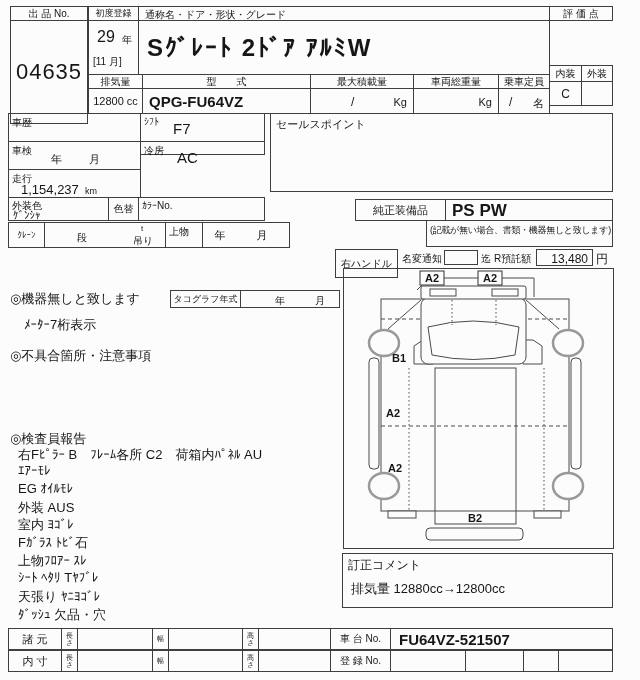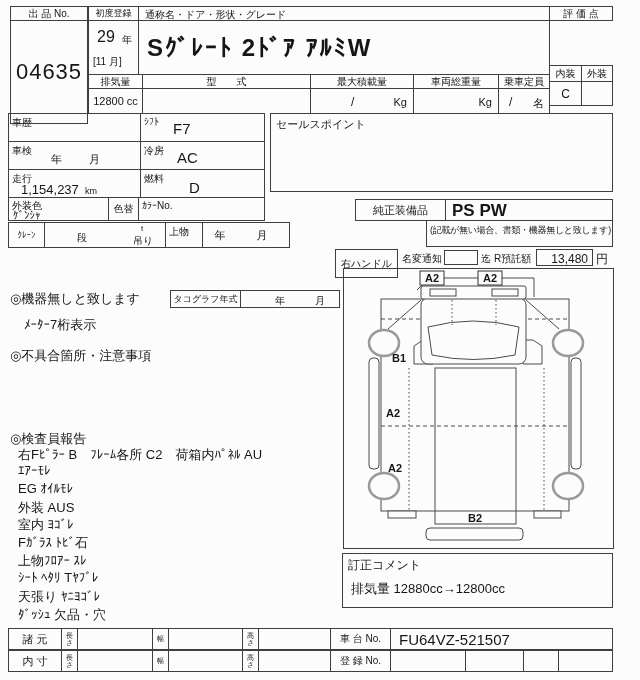--- a/index.html
+++ b/index.html
@@ -34,20 +34,23 @@
     <div class="in" style="left:6px;top:1px;font-size:10px">通称名・ドア・形状・グレード</div>
   </div>
   <div class="a b" style="left:138px;top:20px;width:412px;height:55px">
     <div class="in" style="left:8px;top:13px;font-size:24px;font-weight:bold;letter-spacing:2px">Sｸﾞﾚｰﾄ 2ﾄﾞｱ ｱﾙﾐW</div>
   </div>
 
   <div class="a b cc" style="left:88px;top:74px;width:55px;height:15px;font-size:10px">排気量</div>
   <div class="a b cc" style="left:88px;top:88px;width:55px;height:26px;font-size:11px">12800 cc</div>
 
   <div class="a b cc" style="left:142px;top:74px;width:169px;height:15px;font-size:10px">型　　式</div>
+  <div class="a b" style="left:142px;top:88px;width:169px;height:26px">
+    <div class="in" style="left:6px;top:4px;font-size:15px;font-weight:bold">QPG-FU64VZ</div>
+  </div>
 
   <div class="a b cc" style="left:310px;top:74px;width:104px;height:15px;font-size:10px">最大積載量</div>
   <div class="a b" style="left:310px;top:88px;width:104px;height:26px">
     <div class="in" style="left:40px;top:6px;font-size:12px">/</div>
     <div class="in" style="right:6px;top:7px;font-size:11px">Kg</div>
   </div>
 
   <div class="a b cc" style="left:413px;top:74px;width:86px;height:15px;font-size:10px">車両総重量</div>
   <div class="a b" style="left:413px;top:88px;width:86px;height:26px">
     <div class="in" style="right:6px;top:7px;font-size:11px">Kg</div>
@@ -70,33 +73,29 @@
   </div>
   <div class="a b" style="left:140px;top:113px;width:125px;height:29px">
     <div class="in" style="left:3px;top:2px;font-size:10px">ｼﾌﾄ</div>
     <div class="in" style="left:32px;top:6px;font-size:15px">F7</div>
   </div>
 
   <div class="a b" style="left:8px;top:141px;width:133px;height:29px">
     <div class="in" style="left:3px;top:2px;font-size:10px">車検</div>
     <div class="in" style="left:42px;top:10px;font-size:11px;letter-spacing:8px">年　月</div>
   </div>
-  <div class="a b" style="left:140px;top:141px;width:125px;height:29px">
+  <div class="a b" style="left:140px;top:141px;width:125px;height:14px">
     <div class="in" style="left:3px;top:2px;font-size:10px">冷房</div>
     <div class="in" style="left:36px;top:7px;font-size:15px">AC</div>
   </div>
 
   <div class="a b" style="left:8px;top:169px;width:133px;height:29px">
     <div class="in" style="left:3px;top:2px;font-size:10px">走行</div>
     <div class="in" style="left:12px;top:12px;font-size:13px">1,154,237</div>
     <div class="in" style="left:76px;top:16px;font-size:9px">km</div>
-  </div>
-  <div class="a b" style="left:140px;top:169px;width:125px;height:29px">
-    <div class="in" style="left:3px;top:2px;font-size:10px">燃料</div>
-    <div class="in" style="left:48px;top:9px;font-size:15px">D</div>
   </div>
 
   <div class="a b" style="left:8px;top:197px;width:101px;height:24px">
     <div class="in" style="left:3px;top:1px;font-size:10px">外装色</div>
     <div class="in" style="left:4px;top:11px;font-size:11px">ｹﾞﾝｼｬ</div>
   </div>
   <div class="a b cc" style="left:108px;top:197px;width:31px;height:24px;font-size:10px">色替</div>
   <div class="a b" style="left:138px;top:197px;width:127px;height:24px">
     <div class="in" style="left:3px;top:2px;font-size:10px">ｶﾗｰNo.</div>
   </div>
@@ -219,21 +218,21 @@
   <div class="a b vc" style="left:152px;top:628px;width:17px;height:22px">
     <div class="vl">幅</div>
   </div>
   <div class="a b" style="left:168px;top:628px;width:75px;height:22px"></div>
   <div class="a b vc" style="left:242px;top:628px;width:17px;height:22px">
     <div class="vl">高さ</div>
   </div>
   <div class="a b" style="left:258px;top:628px;width:73px;height:22px"></div>
   <div class="a b cc" style="left:330px;top:628px;width:61px;height:22px;font-size:10px">車 台 No.</div>
   <div class="a b" style="left:390px;top:628px;width:223px;height:22px">
-    <div class="in" style="left:8px;top:2px;font-size:15px;font-weight:normal">FU64VZ-521507</div>
+    <div class="in" style="left:8px;top:2px;font-size:15px;font-weight:bold">FU64VZ-521507</div>
   </div>
 
   <div class="a b cc" style="left:8px;top:650px;width:54px;height:22px;font-size:11px">内 寸</div>
   <div class="a b vc" style="left:61px;top:650px;width:17px;height:22px">
     <div class="vl">長さ</div>
   </div>
   <div class="a b" style="left:77px;top:650px;width:76px;height:22px"></div>
   <div class="a b vc" style="left:152px;top:650px;width:17px;height:22px">
     <div class="vl">幅</div>
   </div>

